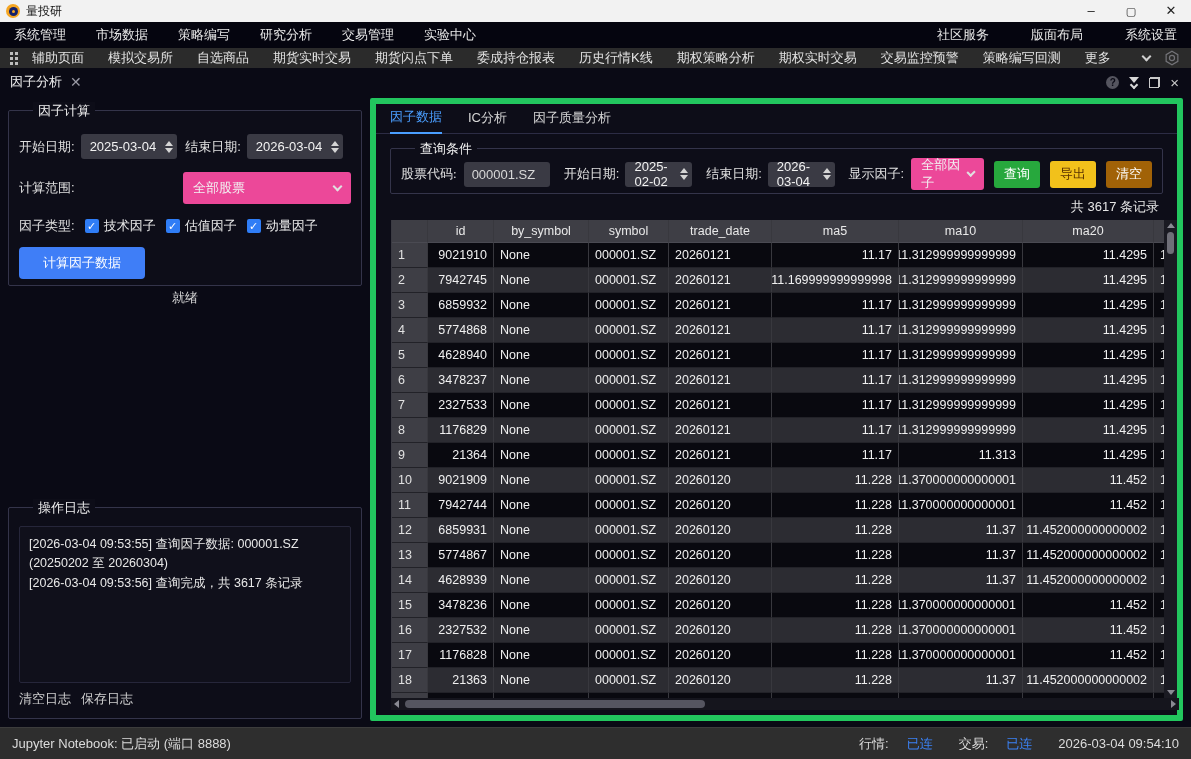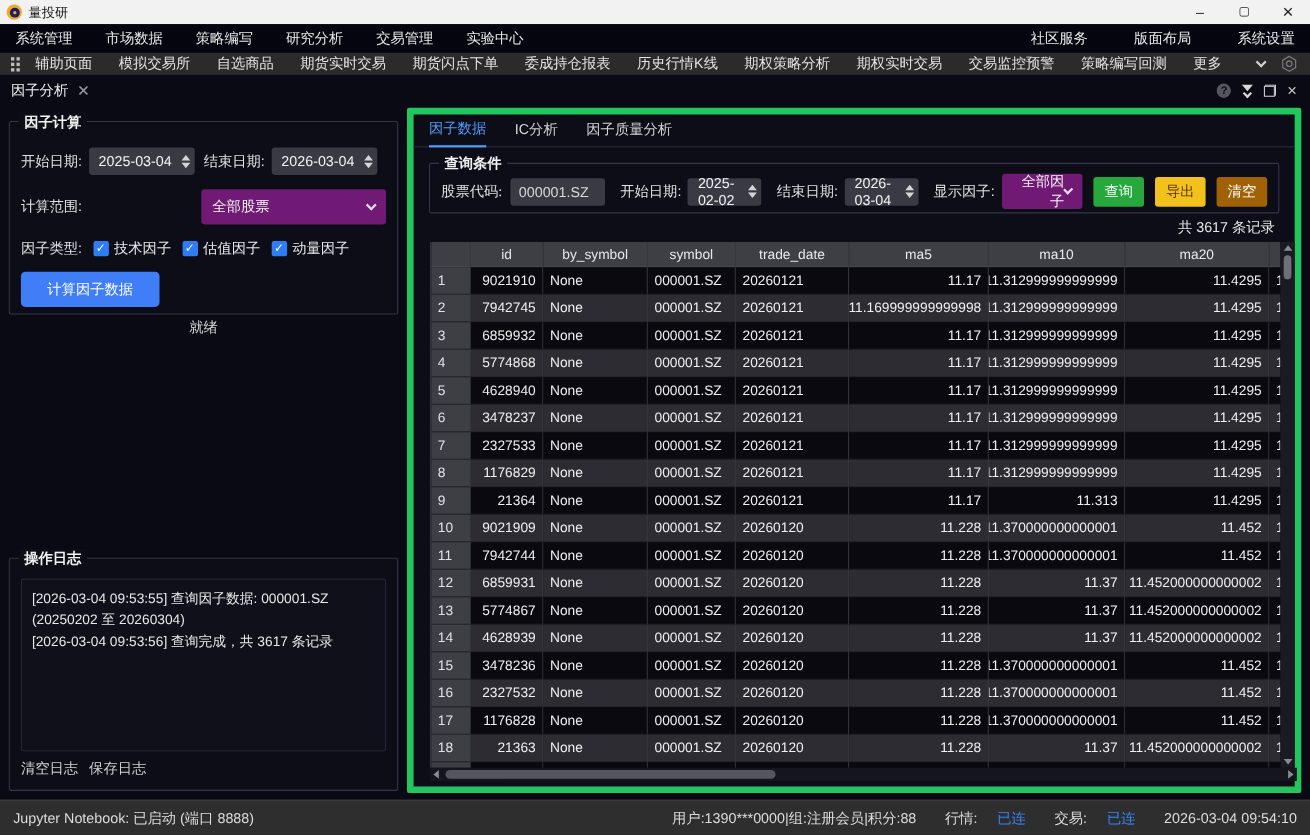--- a/index.html
+++ b/index.html
@@ -55,36 +55,36 @@
   .restore-ic::after { content:""; position:absolute; bottom:0; left:0; width:8px; height:8px; border:1.5px solid #c9c9c9; background:#0a0a15; }
   .mdi-close { color:#c9c9c9; font-size:15px; line-height:1; }
 
   
   .main { flex:1; display:flex; padding:0 8px; gap:8px; min-height:0; }
 
   
   .leftcol { width:354px; flex:0 0 auto; display:flex; flex-direction:column; }
   .groupbox { border:1px solid #34344a; border-radius:2px; background:#0d0d18; position:relative;
               padding:14px 10px 10px 10px; }
-  .gb-legend { position:absolute; top:-9px; left:8px; background:#0d0d18; padding:0 5px;
-               font-weight:bold; color:#f0f0f0; font-size:13px; }
+  .gb-legend { position:absolute; top:-9px; left:24px; background:#0d0d18; padding:0 5px;
+               font-weight:normal; color:#f0f0f0; font-size:13px; }
   .box-calc { margin-top:14px; height:176px; }
   .leftcol .flexspace { flex:1; }
   .box-log { height:212px; margin-bottom:8px; display:flex; flex-direction:column; }
 
   .frow { display:flex; align-items:center; margin-top:9px; }
   .flabel { color:#e0e0e0; white-space:nowrap; }
   .spin-input { display:flex; align-items:center; background:#3a3a44; border-radius:3px;
                 height:25px; padding:0 4px 0 9px; margin-left:6px; }
   .spin-input .val { color:#f2f2f2; font-size:13px; }
   .spinners { display:flex; flex-direction:column; gap:2px; margin-left:9px; }
   .sp-up { width:0; height:0; border-left:4px solid transparent; border-right:4px solid transparent; border-bottom:5px solid #d5d5d5; }
   .sp-dn { width:0; height:0; border-left:4px solid transparent; border-right:4px solid transparent; border-top:5px solid #d5d5d5; }
-  .dropdown { display:flex; align-items:center; justify-content:space-between; background:#701a75;
-              border-radius:3px; height:26px; padding:16px 10px; color:#f2f2f2;text-align:right; }
+  .dropdown { display:flex; align-items:center; justify-content:space-between; background:#ec4899;
+              border-radius:3px; height:26px; padding:16px 10px; color:#f2f2f2; }
   .dd-chev { width:7px; height:7px; border-right:2px solid #e0e0e0; border-bottom:2px solid #e0e0e0;
              transform:rotate(45deg); margin-top:-3px; }
   .cb { width:14px; height:14px; background:#2f7df6; border-radius:2px; color:#fff; font-size:11px;
         line-height:14px; text-align:center; margin:0 5px 0 10px; }
   .cb-label { color:#e8e8e8; }
   .btn-primary { margin-top:12px; width:126px; height:32px; background:#3f7ef7; color:#fff;
                  border:none; border-radius:4px; font-size:13px; cursor:default; }
   .ready { text-align:center; color:#d9d9d9; margin-top:10px; }
 
   .log-area { flex:1; margin-top:4px; background:#10101b; border:1px solid #26263a; border-radius:2px;
@@ -553,20 +553,19 @@
         <span class="hs-left"></span>
         <span class="hs-thumb"></span>
         <span class="hs-right"></span>
       </div>
     </div>
   </div>
 
   <div class="statusbar">
     <span>Jupyter Notebook: 已启动 (端口 8888)</span>
     <span class="spacer"></span>
-    <span class="sb-seg">用户:1390***0000|组:注册会员|积分:88</span>
     <span class="sb-seg">行情:</span>
     <span class="sb-green">已连</span>
     <span class="sb-seg">交易:</span>
     <span class="sb-green">已连</span>
     <span class="sb-seg">2026-03-04 09:54:10</span>
   </div>
 </div>
 
 </body></html>

